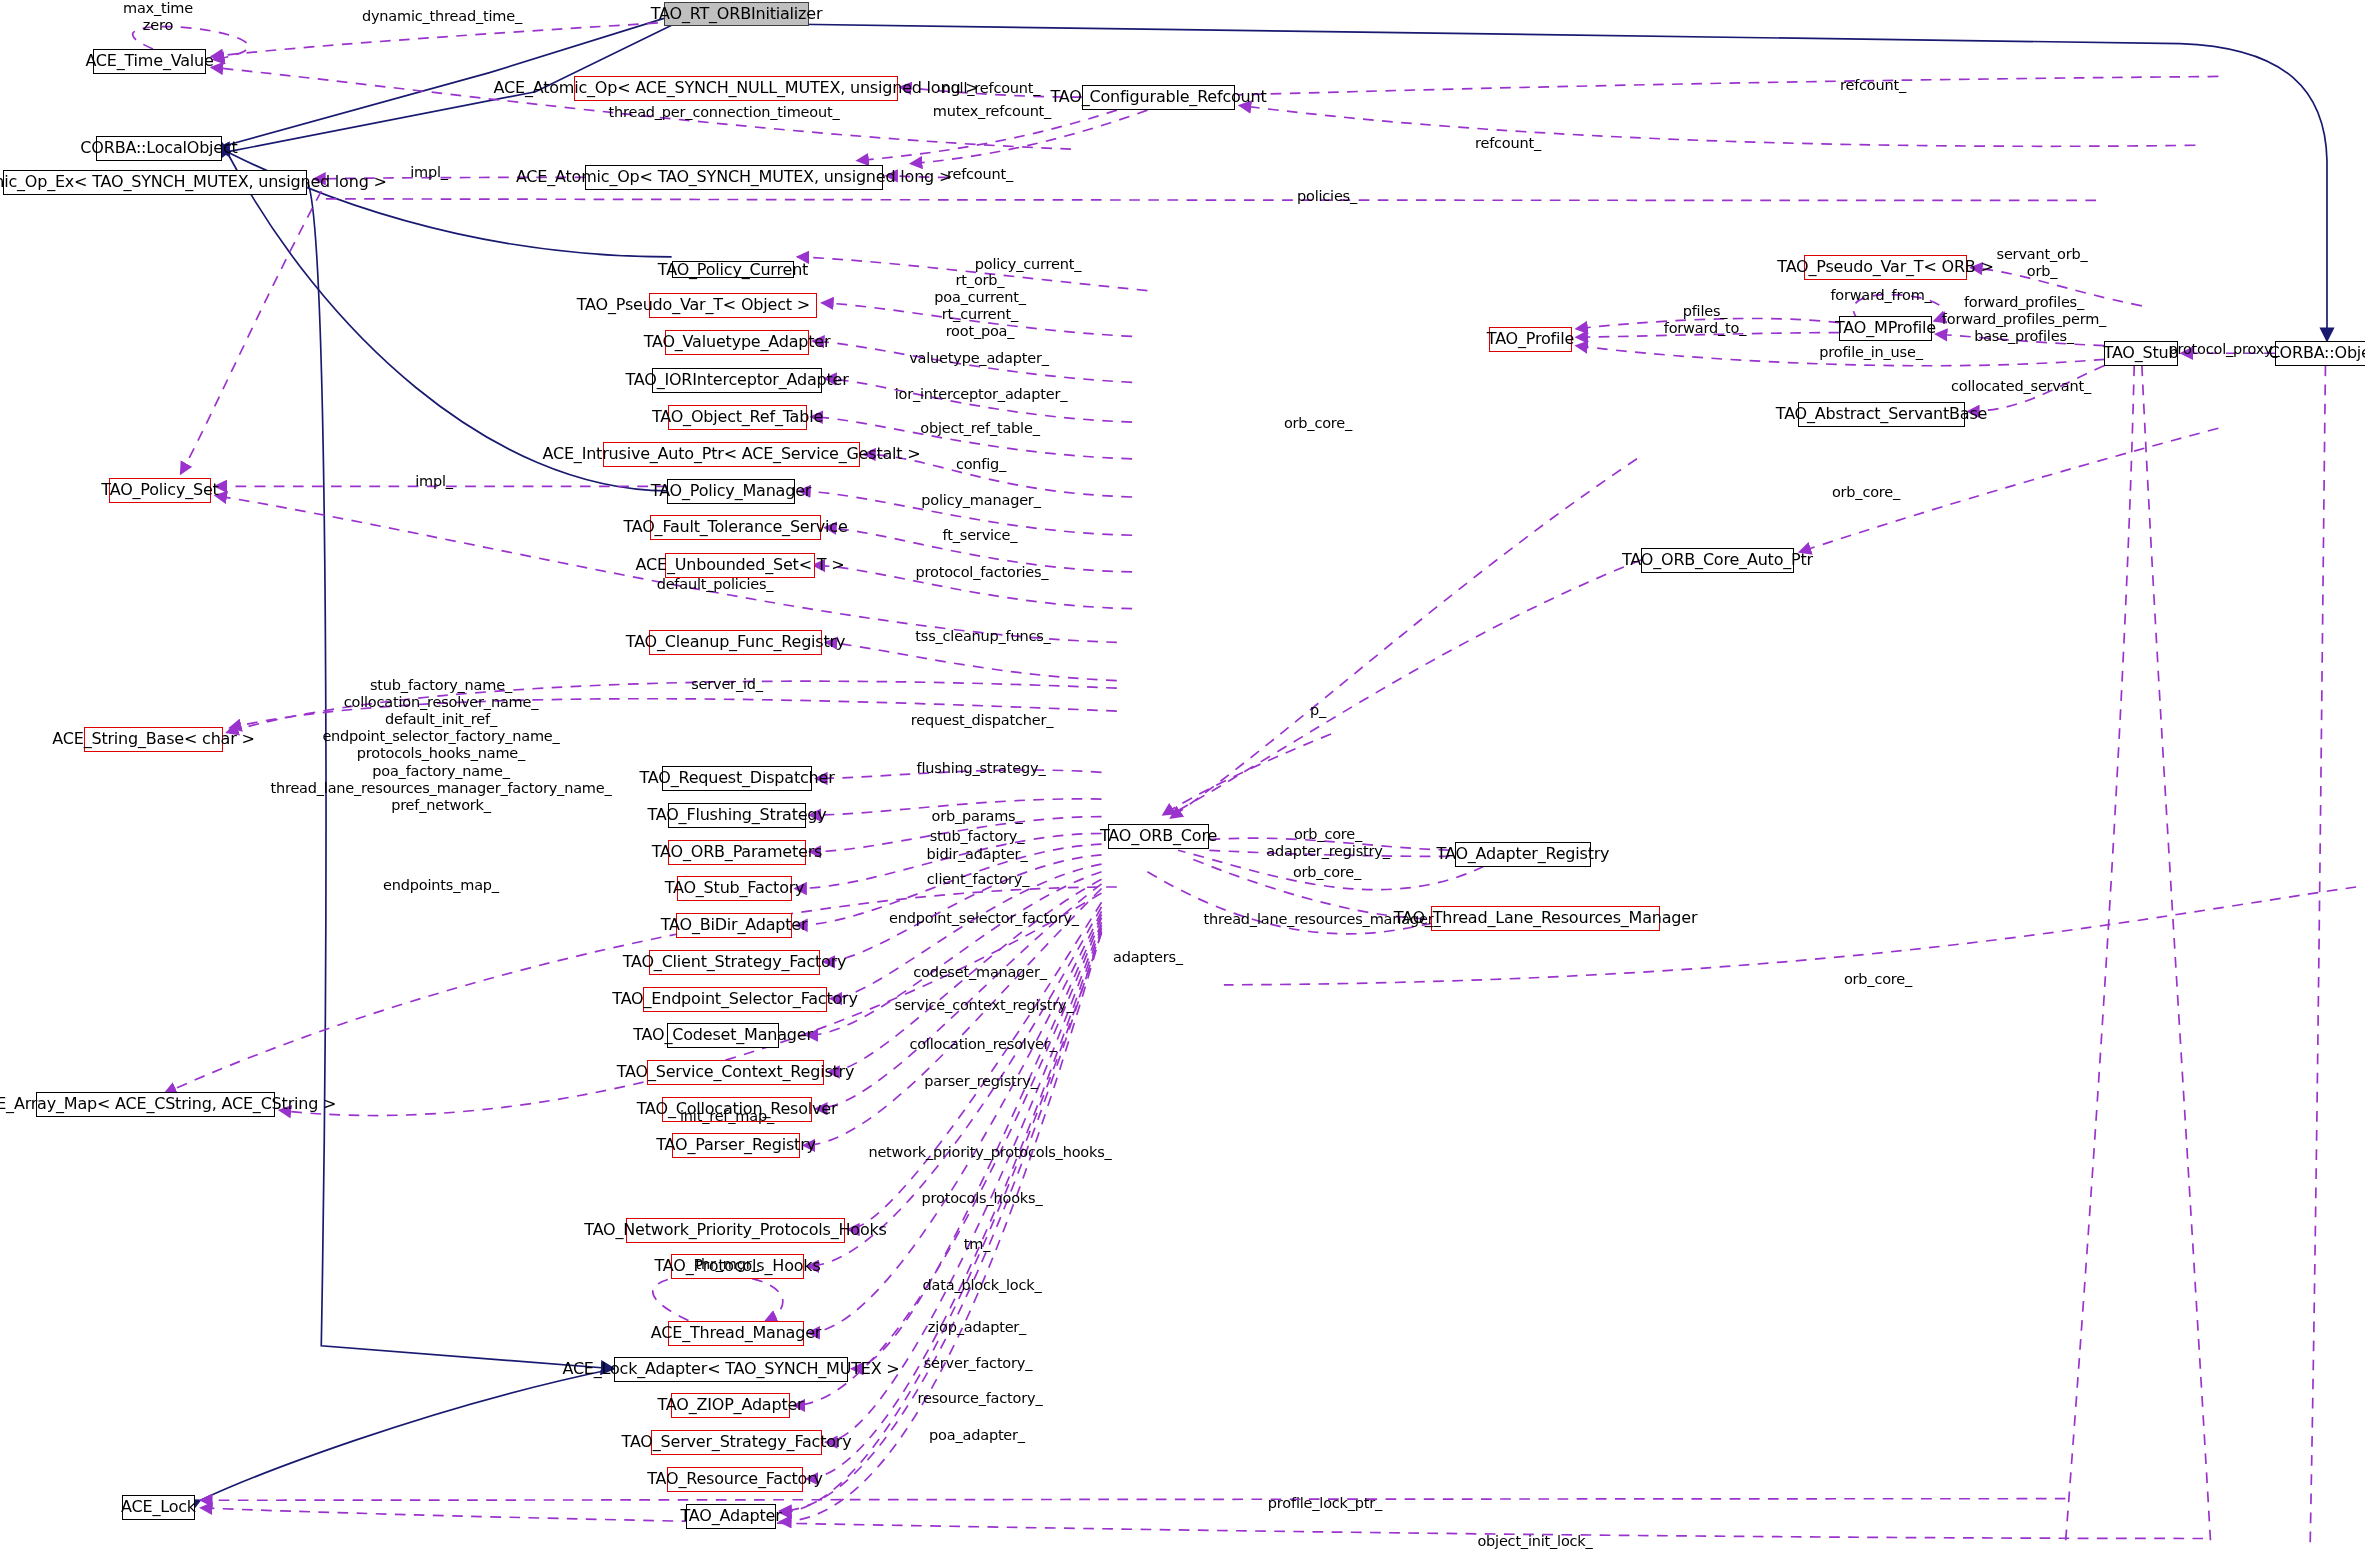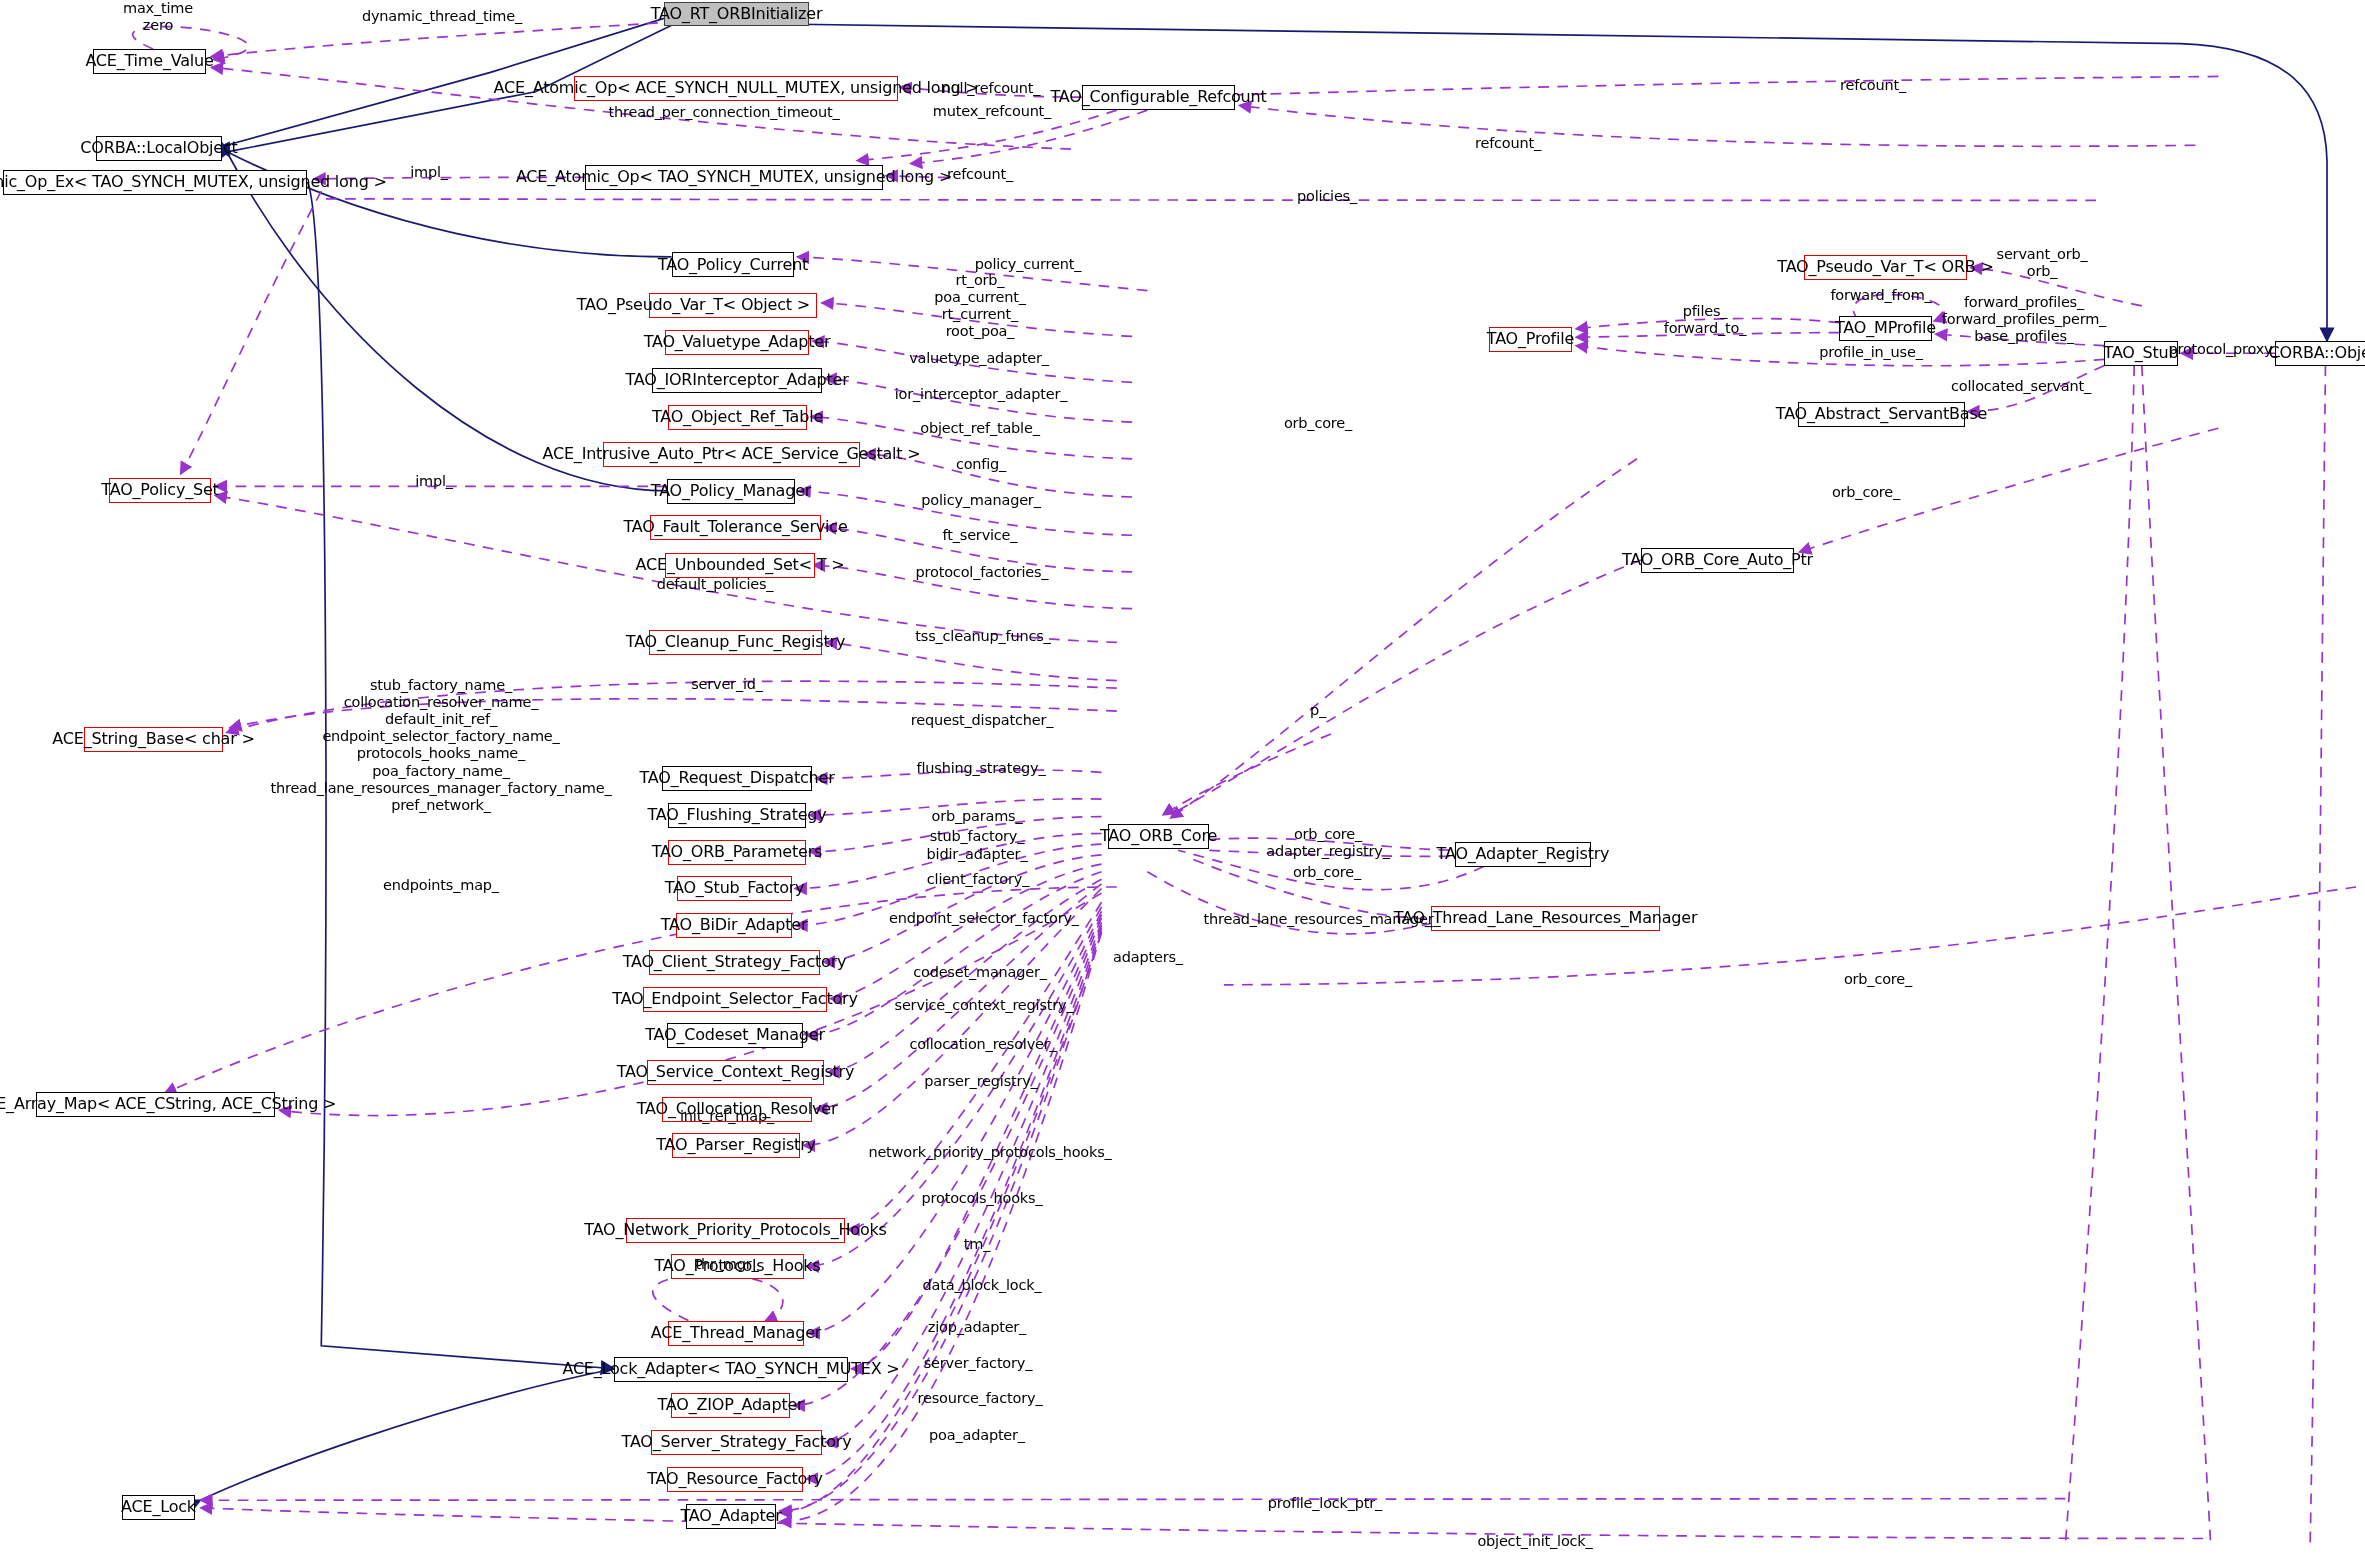--- a/index.html
+++ b/index.html
@@ -229,21 +229,21 @@
       </div>
       <div class="node" style="left: 96px; top: 136px; width: 126px; height: 24.5px;">
         <span>CORBA::LocalObject</span>
       </div>
       <div class="node" style="left: 3.1px; top: 170px; width: 304px; height: 24.5px;">
         <span>ACE_Atomic_Op_Ex&lt; TAO_SYNCH_MUTEX, unsigned long &gt;</span>
       </div>
       <div class="node" style="left: 585px; top: 165px; width: 298px; height: 24.5px;">
         <span>ACE_Atomic_Op&lt; TAO_SYNCH_MUTEX, unsigned long &gt;</span>
       </div>
-      <div class="node" style="left: 672px; top: 252px; width: 122px; height: 25px;">
+      <div class="node" style="left: 672px; top: 261px; width: 122px; height: 17px;">
         <span>TAO_Policy_Current</span>
       </div>
       <div class="node red" style="left: 1804px; top: 255px; width: 163px; height: 24.5px;">
         <span>TAO_Pseudo_Var_T&lt; ORB &gt;</span>
       </div>
       <div class="node red" style="left: 649px; top: 293px; width: 168px; height: 24.5px; justify-content: flex-end;">
         <span>TAO_Pseudo_Var_T&lt; Object &gt;</span>
       </div>
       <div class="node red" style="left: 665px; top: 330px; width: 144px; height: 24.5px;">
         <span>TAO_Valuetype_Adapter</span>
@@ -316,21 +316,21 @@
       </div>
       <div class="node red" style="left: 649px; top: 950px; width: 171px; height: 24.5px;">
         <span>TAO_Client_Strategy_Factory</span>
       </div>
       <div class="node red" style="left: 1431px; top: 906px; width: 229px; height: 24.5px;">
         <span>TAO_Thread_Lane_Resources_Manager</span>
       </div>
       <div class="node red" style="left: 643px; top: 987px; width: 184px; height: 24.5px;">
         <span>TAO_Endpoint_Selector_Factory</span>
       </div>
-      <div class="node" style="left: 667px; top: 1023px; width: 136px; height: 24.5px;">
+      <div class="node" style="left: 667px; top: 1023px; width: 112px; height: 24.5px;">
         <span>TAO_Codeset_Manager</span>
       </div>
       <div class="node red" style="left: 647px; top: 1060px; width: 177px; height: 24.5px;">
         <span>TAO_Service_Context_Registry</span>
       </div>
       <div class="node" style="left: 36px; top: 1092px; width: 239px; height: 24.5px;">
         <span>ACE_Array_Map&lt; ACE_CString, ACE_CString &gt;</span>
       </div>
       <div class="node red" style="left: 662px; top: 1097px; width: 150px; height: 24.5px;">
         <span>TAO_Collocation_Resolver</span>

